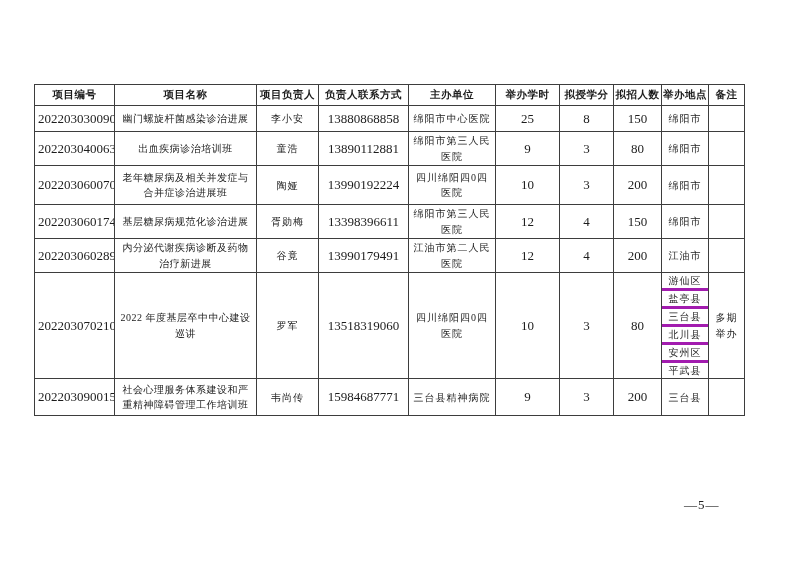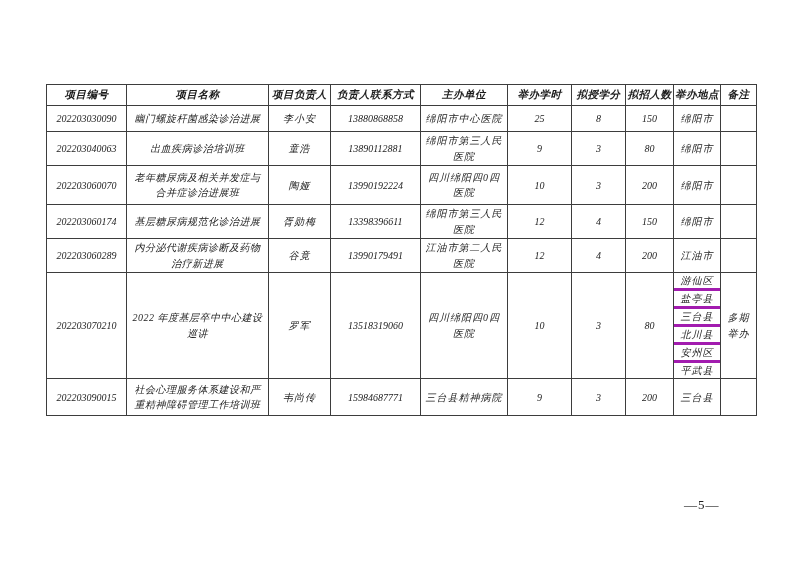--- a/index.html
+++ b/index.html
@@ -11,46 +11,45 @@
     position: relative;
     width: 800px;
     height: 565px;
     background: #ffffff;
     overflow: hidden;
     font-family: "Liberation Serif", "DejaVu Serif", serif;
     color: #1c1c1c;
   }
   table.programs {
     position: absolute;
-    left: 46px;
+    left: 34px;
     top: 84px;
     width: 710px;
     border-collapse: collapse;
     table-layout: fixed;
-    font-style: italic;
   }
   .programs th, .programs td {
     border: 1px solid #3d3d3d;
     text-align: center;
     vertical-align: middle;
     padding: 1px 3px;
     font-size: 10px;
     letter-spacing: 1px;
     line-height: 1.55;
     overflow: hidden;
   }
   .programs th {
     font-weight: bold;
     font-size: 10.5px;
     letter-spacing: 0.5px;
     padding: 2px 1px;
   }
   .programs td.num {
     letter-spacing: 0;
-    font-size: 10px;
+    font-size: 13px;
     margin-left: 28px;
   }
   .programs td.name-cell {
     padding: 1px 5px;
     letter-spacing: 0.5px;
   }
   .programs td.loc-multi {
     padding: 0;
   }
   .loc-sub {

